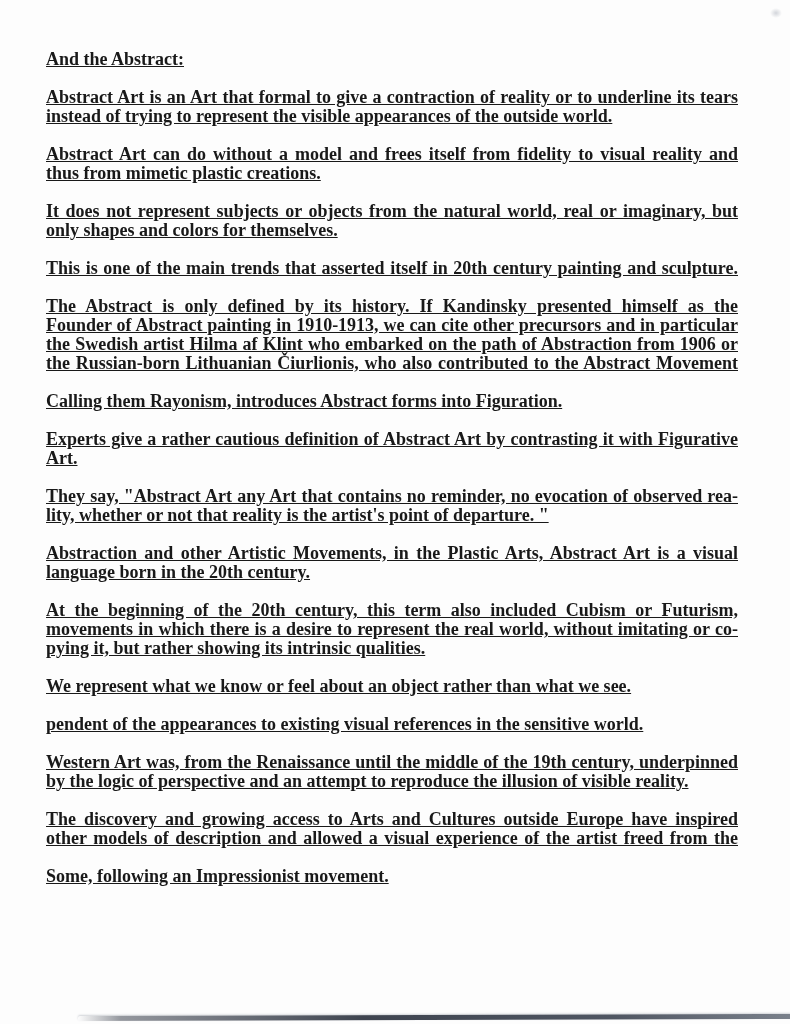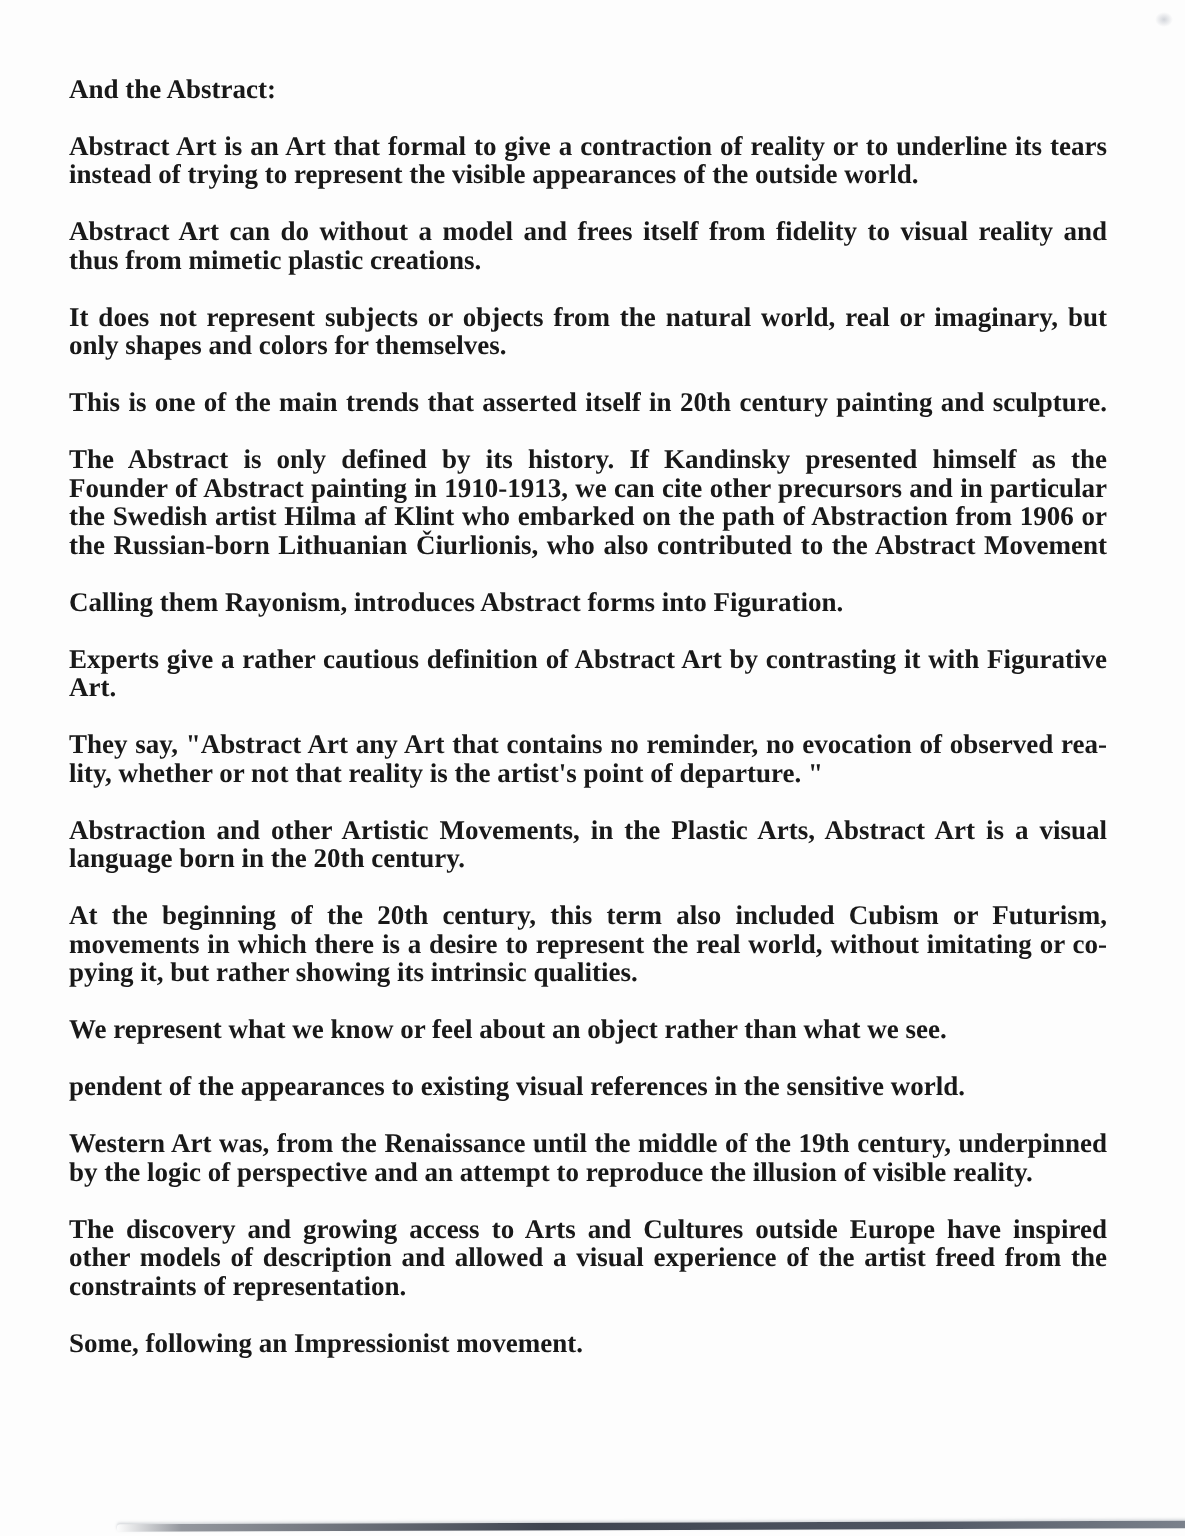--- a/index.html
+++ b/index.html
@@ -26,20 +26,21 @@
   }
   .line {
     font-family: "Liberation Serif", serif;
     font-weight: 700;
     font-size: 18px;
     line-height: 19px;
     text-align: justify;
     text-align-last: justify;
     text-justify: inter-word;
     white-space: normal;
+    text-decoration: underline;
   }
   .line.para-end {
     text-align-last: left;
   }
   .scan-edge {
     position: absolute;
     left: 78px;
     top: 1015px;
     width: 714px;
     height: 5px;
@@ -116,21 +117,20 @@
     <div class="paragraph">
       <div class="line para-end">pendent of the appearances to existing visual references in the sensitive world.</div>
     </div>
     <div class="paragraph">
       <div class="line">Western Art was, from the Renaissance until the middle of the 19th century, underpinned</div>
       <div class="line para-end">by the logic of perspective and an attempt to reproduce the illusion of visible reality.</div>
     </div>
     <div class="paragraph">
       <div class="line">The discovery and growing access to Arts and Cultures outside Europe have inspired</div>
       <div class="line">other models of description and allowed a visual experience of the artist freed from the</div>
-      <div class="line para-end">constraints of representation.</div>
     </div>
     <div class="paragraph">
       <div class="line para-end">Some, following an Impressionist movement.</div>
     </div>
   </div>
 
 <div class="scan-edge"></div>
 <div class="scan-speck"></div>
 
 </body></html>

